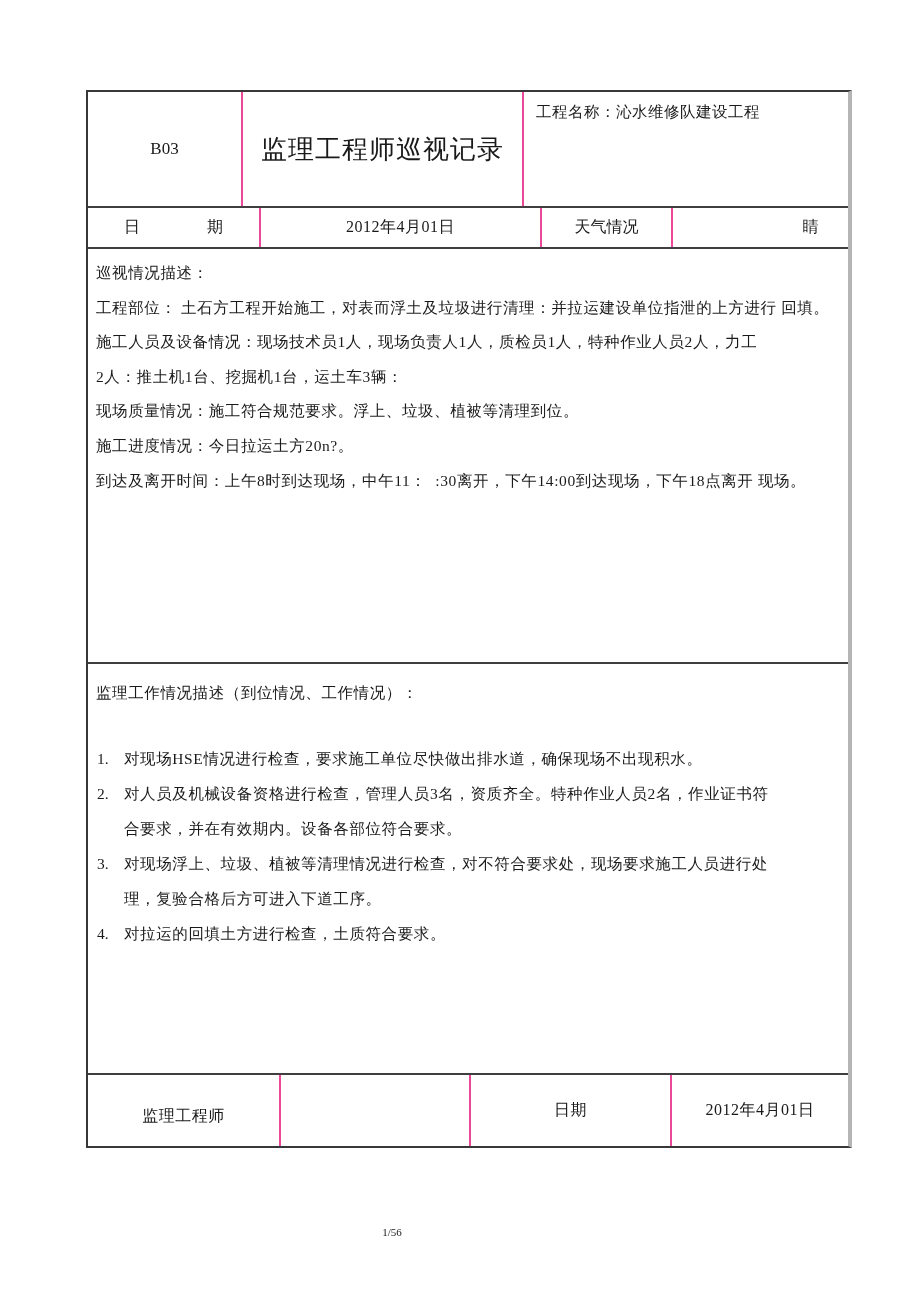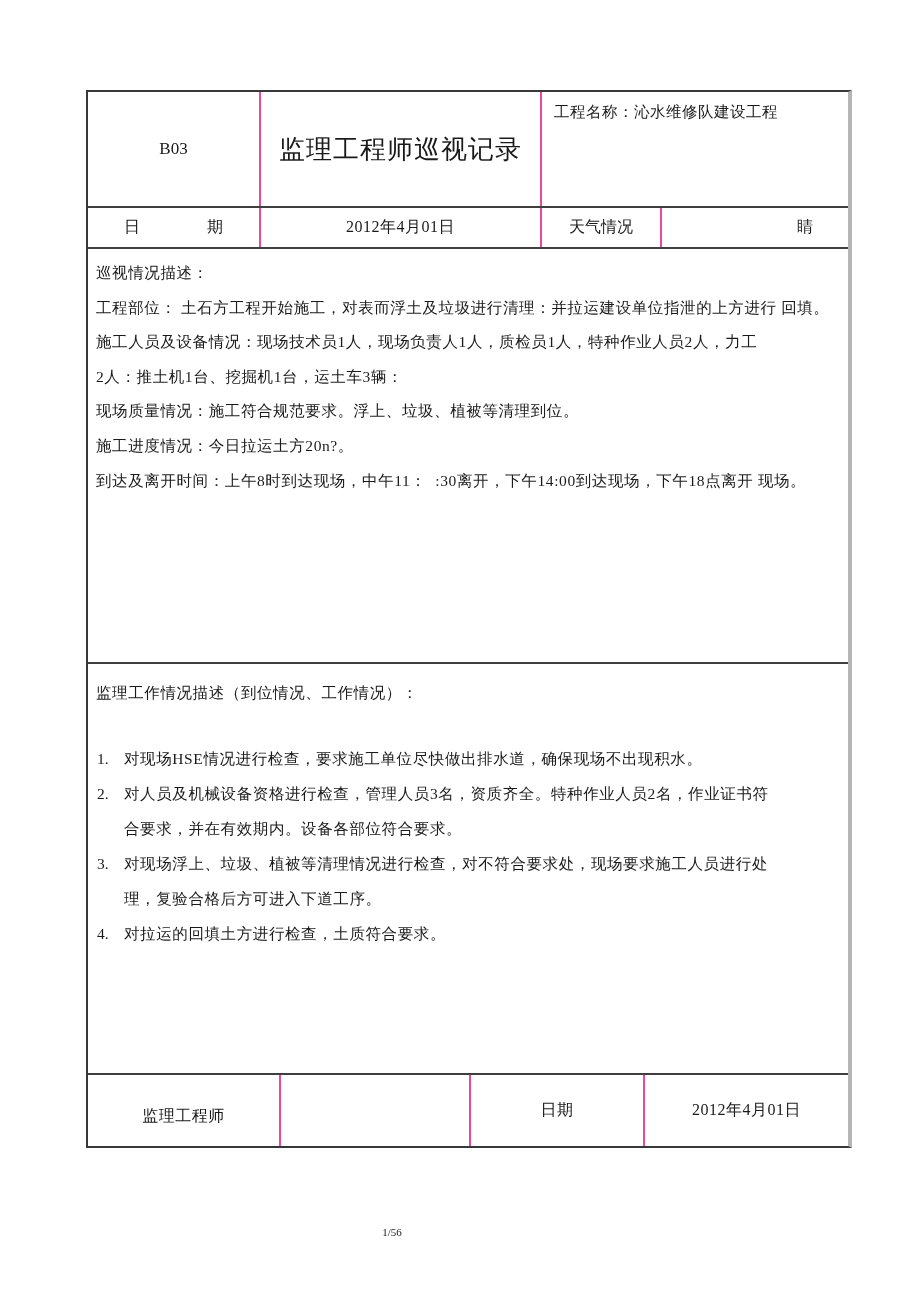--- a/index.html
+++ b/index.html
@@ -13,35 +13,35 @@
     position:absolute; left:86px; top:90px; width:766px; height:1058px;
     border:2px solid #383838; border-right:4px solid #b5b5b5;
     display:flex; flex-direction:column;
   }
   .row { display:flex; flex-direction:row; width:100%; }
   .bt { border-top:2px solid #3f3f3f; }
   .bl { border-left:2px solid #ec4899; }
 
   
   .r1 { height:114px; }
-  .cell-code { width:171px; display:flex; align-items:center; justify-content:center;
+  .cell-code { width:153px; display:flex; align-items:center; justify-content:center;
     font-size:17px; }
   .cell-title { width:281px; display:flex; align-items:center; justify-content:center;
     font-size:26px; letter-spacing:1px; white-space:nowrap; }
   .cell-proj { flex:1; display:flex; flex-direction:column; justify-content:space-between;
     padding:10px 6px 16px 12px; font-size:15.5px; letter-spacing:0.5px; }
   .proj-line { line-height:20px; white-space:nowrap; }
 
   
   .r2 { height:41px; }
   .cell-datelabel { width:171px; display:flex; align-items:center;
     justify-content:space-between; padding:0 36px; font-size:16px; }
   .cell-dateval { width:281px; display:flex; align-items:center; justify-content:center;
     font-size:16px; letter-spacing:0.5px; }
-  .cell-weatherlabel { width:120px; display:flex; align-items:center; justify-content:center;
+  .cell-weatherlabel { width:131px; display:flex; align-items:center; justify-content:center;
     font-size:16px; }
   .cell-weatherval { flex:1; display:flex; align-items:center; justify-content:center;
     padding-left:100px; font-size:16px; }
 
   
   .s1 { height:415px; flex-direction:column; padding:7px 8px 0 8px; overflow:hidden; }
   .bline { line-height:34.6px; font-size:15.5px; letter-spacing:0.6px;
     white-space:pre; overflow:hidden; }
   .bline.indent { padding-left:9px; }
 
@@ -53,21 +53,21 @@
   .oitem { display:flex; flex-direction:row; line-height:35px; }
   .onum { width:36px; padding-left:9px; font-size:15.5px; flex:none; }
   .otext { flex:1; font-size:15.5px; letter-spacing:0.6px; white-space:pre; overflow:hidden; }
 
   
   .sig { flex:1; }
   .sig-cell { display:flex; align-items:center; justify-content:center;
     font-size:16px; letter-spacing:0.5px; }
   .sig-c1 { width:191px;margin-top:12px; }
   .sig-c2 { width:190px; }
-  .sig-c3 { width:174px; }
+  .sig-c3 { width:201px; }
   .sig-c4 { flex:1; }
 
   
   .footer { position:absolute; left:0; top:1226px; width:784px; text-align:center;
     font-size:11px; }
 </style>
 </head>
 <body>
 
 <div class="page">

